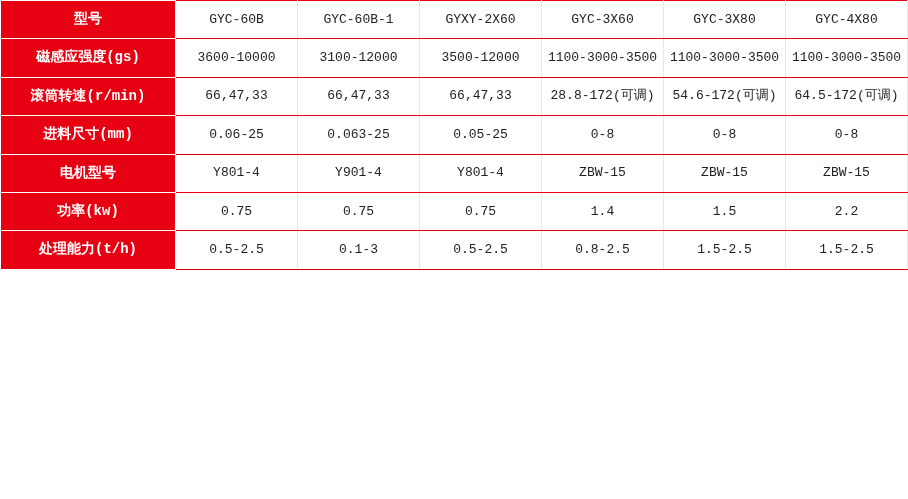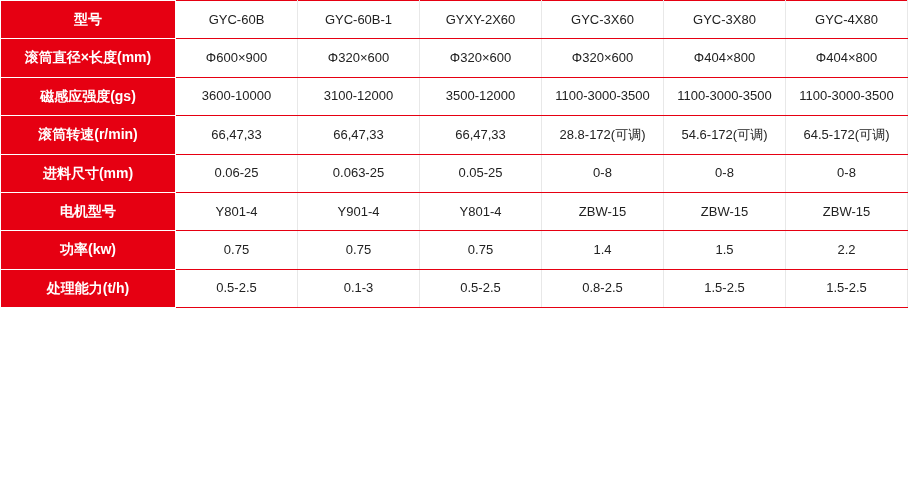--- a/index.html
+++ b/index.html
@@ -9,20 +9,21 @@
   }
   body {
     font-family: "Liberation Sans", sans-serif;
   }
   #spec-table-wrap {
     width: 908px;
     height: 466px;
     box-sizing: border-box;
     overflow: hidden;
     background: #ffffff;
+    font-family: Liberation Mono, monospace;
   }
   table.spec-table {
     border-collapse: collapse;
     width: 908px;
     table-layout: fixed;
   }
   table.spec-table td {
     border: 1px solid #ffffff;
     text-align: center;
     vertical-align: middle;
@@ -74,29 +75,20 @@
       <tr>
         <td class="rowhead">型号</td>
         <td class="datacell">GYC-60B</td>
         <td class="datacell">GYC-60B-1</td>
         <td class="datacell">GYXY-2X60</td>
         <td class="datacell">GYC-3X60</td>
         <td class="datacell">GYC-3X80</td>
         <td class="datacell">GYC-4X80</td>
       </tr>
       <tr>
-        <td class="rowhead">滚筒直径×长度(mm)</td>
-        <td class="datacell">Φ600×900</td>
-        <td class="datacell">Φ320×600</td>
-        <td class="datacell">Φ320×600</td>
-        <td class="datacell">Φ320×600</td>
-        <td class="datacell">Φ404×800</td>
-        <td class="datacell">Φ404×800</td>
-      </tr>
-      <tr>
         <td class="rowhead">磁感应强度(gs)</td>
         <td class="datacell">3600-10000</td>
         <td class="datacell">3100-12000</td>
         <td class="datacell">3500-12000</td>
         <td class="datacell smalltext">1100-3000-3500</td>
         <td class="datacell smalltext">1100-3000-3500</td>
         <td class="datacell smalltext">1100-3000-3500</td>
       </tr>
       <tr>
         <td class="rowhead">滚筒转速(r/min)</td>

